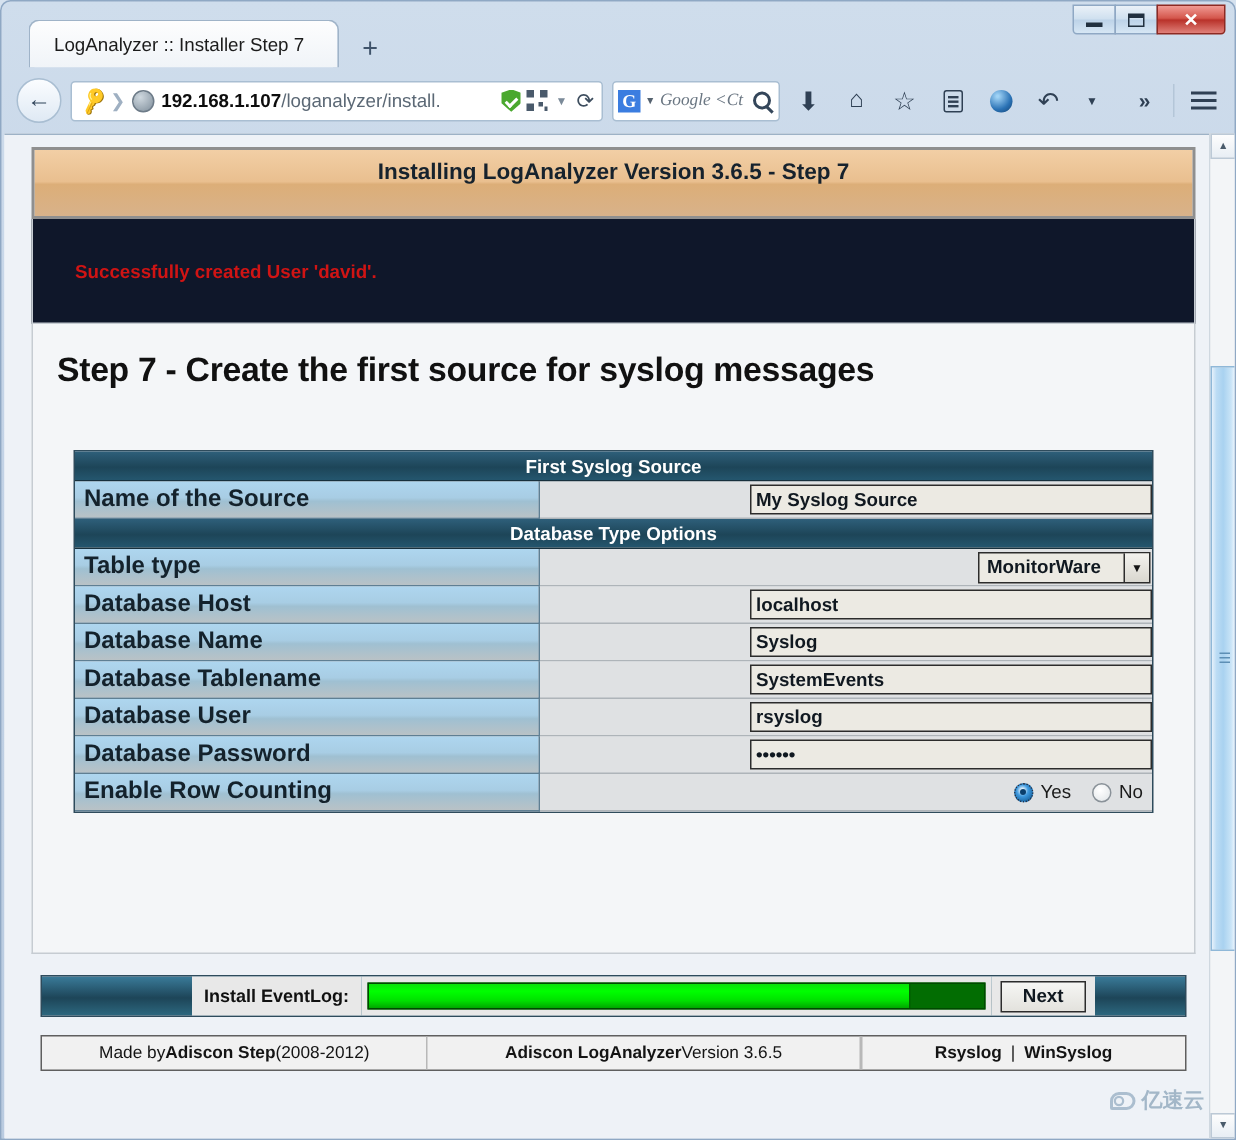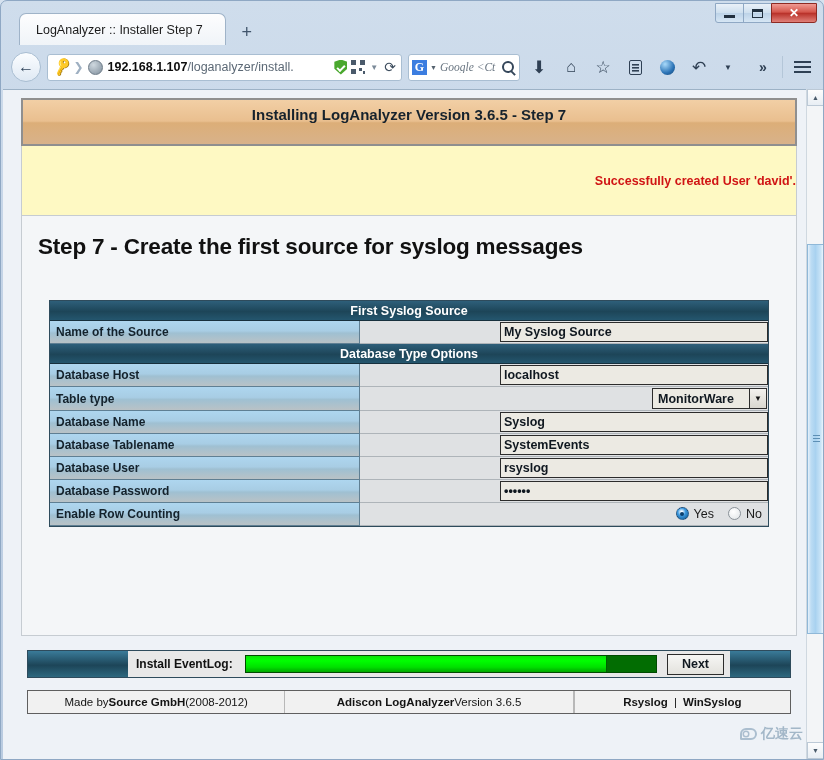--- a/index.html
+++ b/index.html
@@ -257,23 +257,23 @@
     left: 0; right: 0; top: 6px;
     text-align: center;
     font-size: 15px;
     font-weight: bold;
     color: #16222d;
   }
 
   .msgbox {
     border: 1px solid #c6ccd2;
     border-top: none;
-    background: #fef9c3;
+    background: #0f172a;
     height: 70px;
-    display: flex; align-items: center; justify-content: flex-end;
+    display: flex; align-items: center; justify-content: flex-start; padding-left: 28px;
   }
   .msgbox .msg {
     font-size: 12.5px; font-weight: bold; color: #d01414;
   }
 
   .stepbox {
     border: 1px solid #c6ccd2;
     border-top: none;
     background: #f4f6f8;
     min-height: 420px;
@@ -303,21 +303,21 @@
     font-weight: bold;
     text-align: center;
     height: 20px;
     border-bottom: 1px solid #17303d;
   }
   .lblcell {
     background: linear-gradient(to bottom, #aed6ef 0%, #a8cde4 45%, #9fc0d2 55%, #b9c2c6 100%);
     border: 1px solid #5f7f93;
     border-left: none; border-top: none;
     color: #14222c;
-    font-size: 12px;
+    font-size: 16px;
     font-weight: bold;
     padding: 3px 0 3px 6px !important;
     height: 23px;
     white-space: nowrap;
   }
   .spacercell {
     background: #dfe1e3;
     border-bottom: 1px solid #aeb4b9;
   }
   .valcell {
@@ -356,21 +356,21 @@
     white-space: nowrap;
   }
   .selbtn {
     width: 17px;
     border-left: 1px solid #2c2c2c;
     background: linear-gradient(to bottom, #f3f2ee, #d9d7cf);
     display: flex; align-items: center; justify-content: center;
     font-size: 8px; color: #141414;
   }
   .radiogroup {
-    display: flex; justify-content: flex-end;
+    display: flex; align-items: center; justify-content: flex-end;
     gap: 5px;
     padding: 2px 6px 2px 0;
     font-size: 12.5px;
     color: #1a1a1a;
   }
   .radio {
     width: 13px; height: 13px; border-radius: 50%;
     border: 1px solid #8a9299;
     background: radial-gradient(circle at 40% 35%, #ffffff, #dfe3e6);
     position: relative;
@@ -629,35 +629,35 @@
               </td>
             </tr>
 
 
 
             <tr>
               <td class="sechead" colspan="3">Database Type Options</td>
             </tr>
 
             <tr>
-              <td class="lblcell">Database Host</td>
-              <td class="spacercell"></td>
-              <td class="valcell">
-                <input type="text" value="localhost" style="">
-              </td>
-            </tr>
-
-            <tr>
               <td class="lblcell" style="width:188px">Table type</td>
               <td class="spacercell"></td>
               <td class="valcell">
                 <span class="selwrap">
                   <span class="sellabel" style="min-width:96px">MonitorWare</span>
                   <span class="selbtn">▼</span>
                 </span>
+              </td>
+            </tr>
+
+            <tr>
+              <td class="lblcell">Database Host</td>
+              <td class="spacercell"></td>
+              <td class="valcell">
+                <input type="text" value="localhost" style="">
               </td>
             </tr>
 
             <tr>
               <td class="lblcell">Database Name</td>
               <td class="spacercell"></td>
               <td class="valcell">
                 <input type="text" value="Syslog" style="">
               </td>
             </tr>
@@ -712,21 +712,21 @@
         </div>
         <div class="pr-btnwrap">
           <button class="nextbtn">Next</button>
         </div>
         <div class="pr-right"></div>
       </div>
 
       <div class="footer">
         <div class="fcell" style="flex:1.15">
           <span>Made by </span>
-            <b>Source GmbH</b>
+            <b>Adiscon Step</b>
             <span> (2008-2012)</span>
         </div>
         <div class="fdiv"></div>
         <div class="fcell" style="flex:1.3">
           <b>Adiscon LogAnalyzer</b>
             <span> Version 3.6.5</span>
         </div>
         <div class="fdiv"></div>
         <div class="fdiv"></div>
         <div class="fcell" style="flex:0.95; gap:6px">

